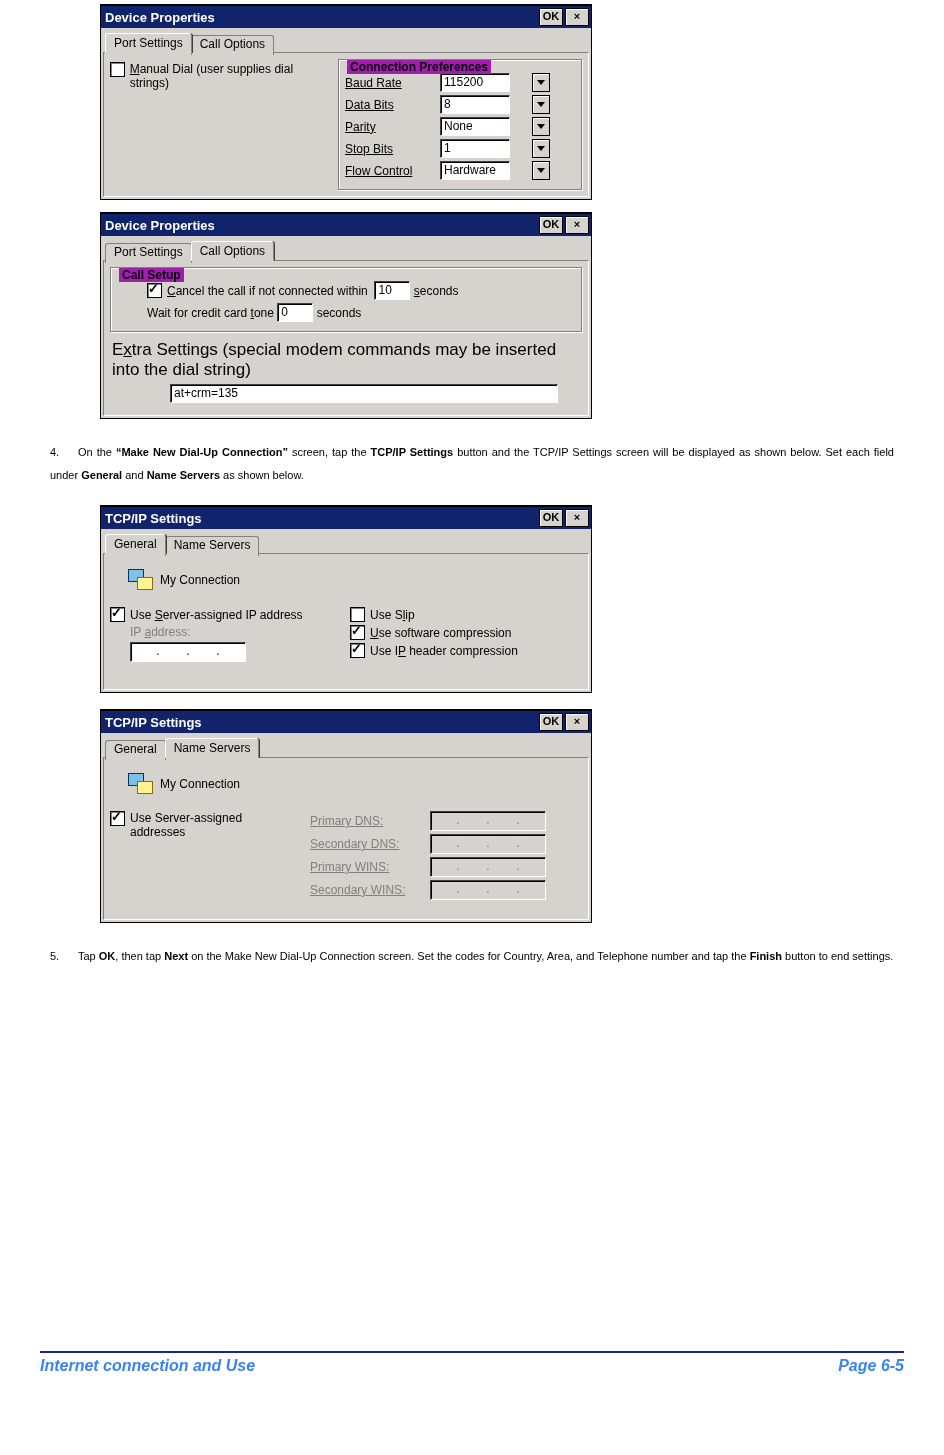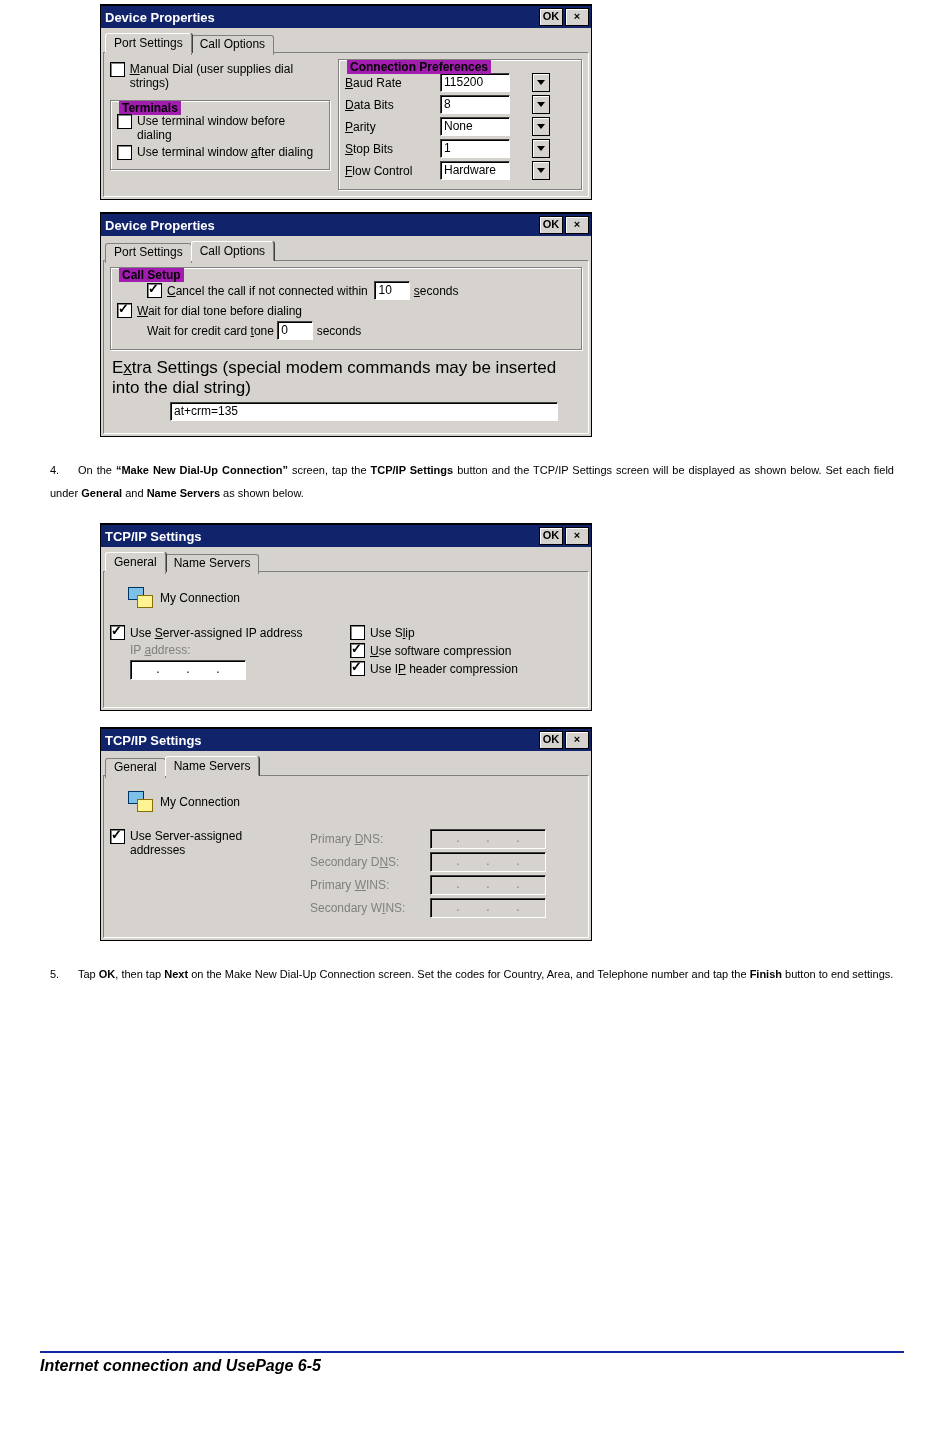--- a/index.html
+++ b/index.html
@@ -156,21 +156,21 @@
   }
   .panelbody {
     border: 1px solid #fff;
     border-top: 1px solid #808080;
     border-left: 1px solid #808080;
     margin: 0 2px 2px 2px;
     padding: 6px;
   }
   .u { text-decoration: underline; }
   .row { display:flex; align-items:center; margin: 3px 0; }
-  .lbl { display:inline-block; }
+  .lbl { display:inline-block;text-decoration:underline; }
   .dimmed { color: #808080; }
   .ipbox {
     display:inline-flex;
     background:#d6d3ce;
     border-top:1px solid #404040; border-left:1px solid #404040;
     border-bottom:1px solid #fff; border-right:1px solid #fff;
     box-shadow: inset 1px 1px 0 #000;
     height:18px;
   }
   .ipbox.white { background: #fff; }
@@ -198,24 +198,24 @@
   .prose .num {
     display:inline-block;
     width: 28px;
   }
   .footer {
     position: absolute;
     bottom: 0;
     left: 40px;
     right: 40px;
     display:flex;
-    justify-content: flex-start;
+    justify-content: space-between;
     font-style: italic;
     font-weight: bold;
-    color: #000000;
+    color: #3b82f6;
     padding-bottom: 20px;
     font-family: Arial, Helvetica, sans-serif;
   }
   .footer .fline {
     border-top: 2px solid #1226a5;
     position:absolute;
     top: -6px;
     left:0; right:0;
   }
 </style>
@@ -234,31 +234,20 @@
   </div>
   <div class="tabs">
     <div class="tab active">Port Settings</div>
     <div class="tab inactive">Call Options</div>
   </div>
   <div class="panelbody" style="display:flex; gap:8px;">
     <div style="flex:0 0 220px">
       <div class="row" style="align-items:flex-start">
         <span class="chk"></span>
         <span><span class="u">M</span><span>anual Dial (user supplies dial strings)</span></span>
-      </div>
-      <div class="groupbox" style="margin-top:10px">
-        <span class="legend">Terminals</span>
-        <div class="row" style="align-items:flex-start">
-          <span class="chk"></span>
-          <span>Use terminal window before dialing</span>
-        </div>
-        <div class="row" style="align-items:flex-start">
-          <span class="chk"></span>
-          <span><span>Use terminal window </span><span class="u">a</span><span>fter dialing</span></span>
-        </div>
       </div>
     </div>
     <div style="flex:1">
       <div class="groupbox">
         <span class="legend">Connection Preferences</span>
         <div class="row">
                 <span class="lbl" style="width:95px"><span class="u">B</span><span>aud Rate</span></span>
           <span class="combo">
                   <span class="txtfield">115200</span>
                   <span class="drop"></span>
@@ -312,24 +301,20 @@
   </div>
   <div class="panelbody">
     <div class="groupbox" style="margin-bottom:8px">
       <span class="legend">Call Setup</span>
       <div class="row" style="padding-left:30px">
         <span class="chk checked"></span>
         <span><span class="u">C</span><span>ancel the call if not connected within</span></span>
         &nbsp;&nbsp;<span class="txtfield" style="width:28px">10</span>&nbsp;
         <span><span class="u">s</span><span>econds</span></span>
       </div>
-      <div class="row">
-        <span class="chk checked"></span>
-        <span><span class="u">W</span><span>ait for dial tone before dialing</span></span>
-      </div>
       <div class="row" style="padding-left:30px">
         <span><span>Wait for credit card </span><span class="u">t</span><span>one</span></span>
         &nbsp;<span class="txtfield" style="width:28px">0</span>&nbsp;
         <span>seconds</span>
       </div>
     </div>
     <div style="font-size:17px; margin:4px 0 2px 2px"><span>E</span><span class="u">x</span><span>tra Settings (special modem commands may be inserted into the dial string)</span></div>
     <div style="padding:2px 0 6px 60px">
       <span class="txtfield" style="width:380px">at+crm=135</span>
     </div>

